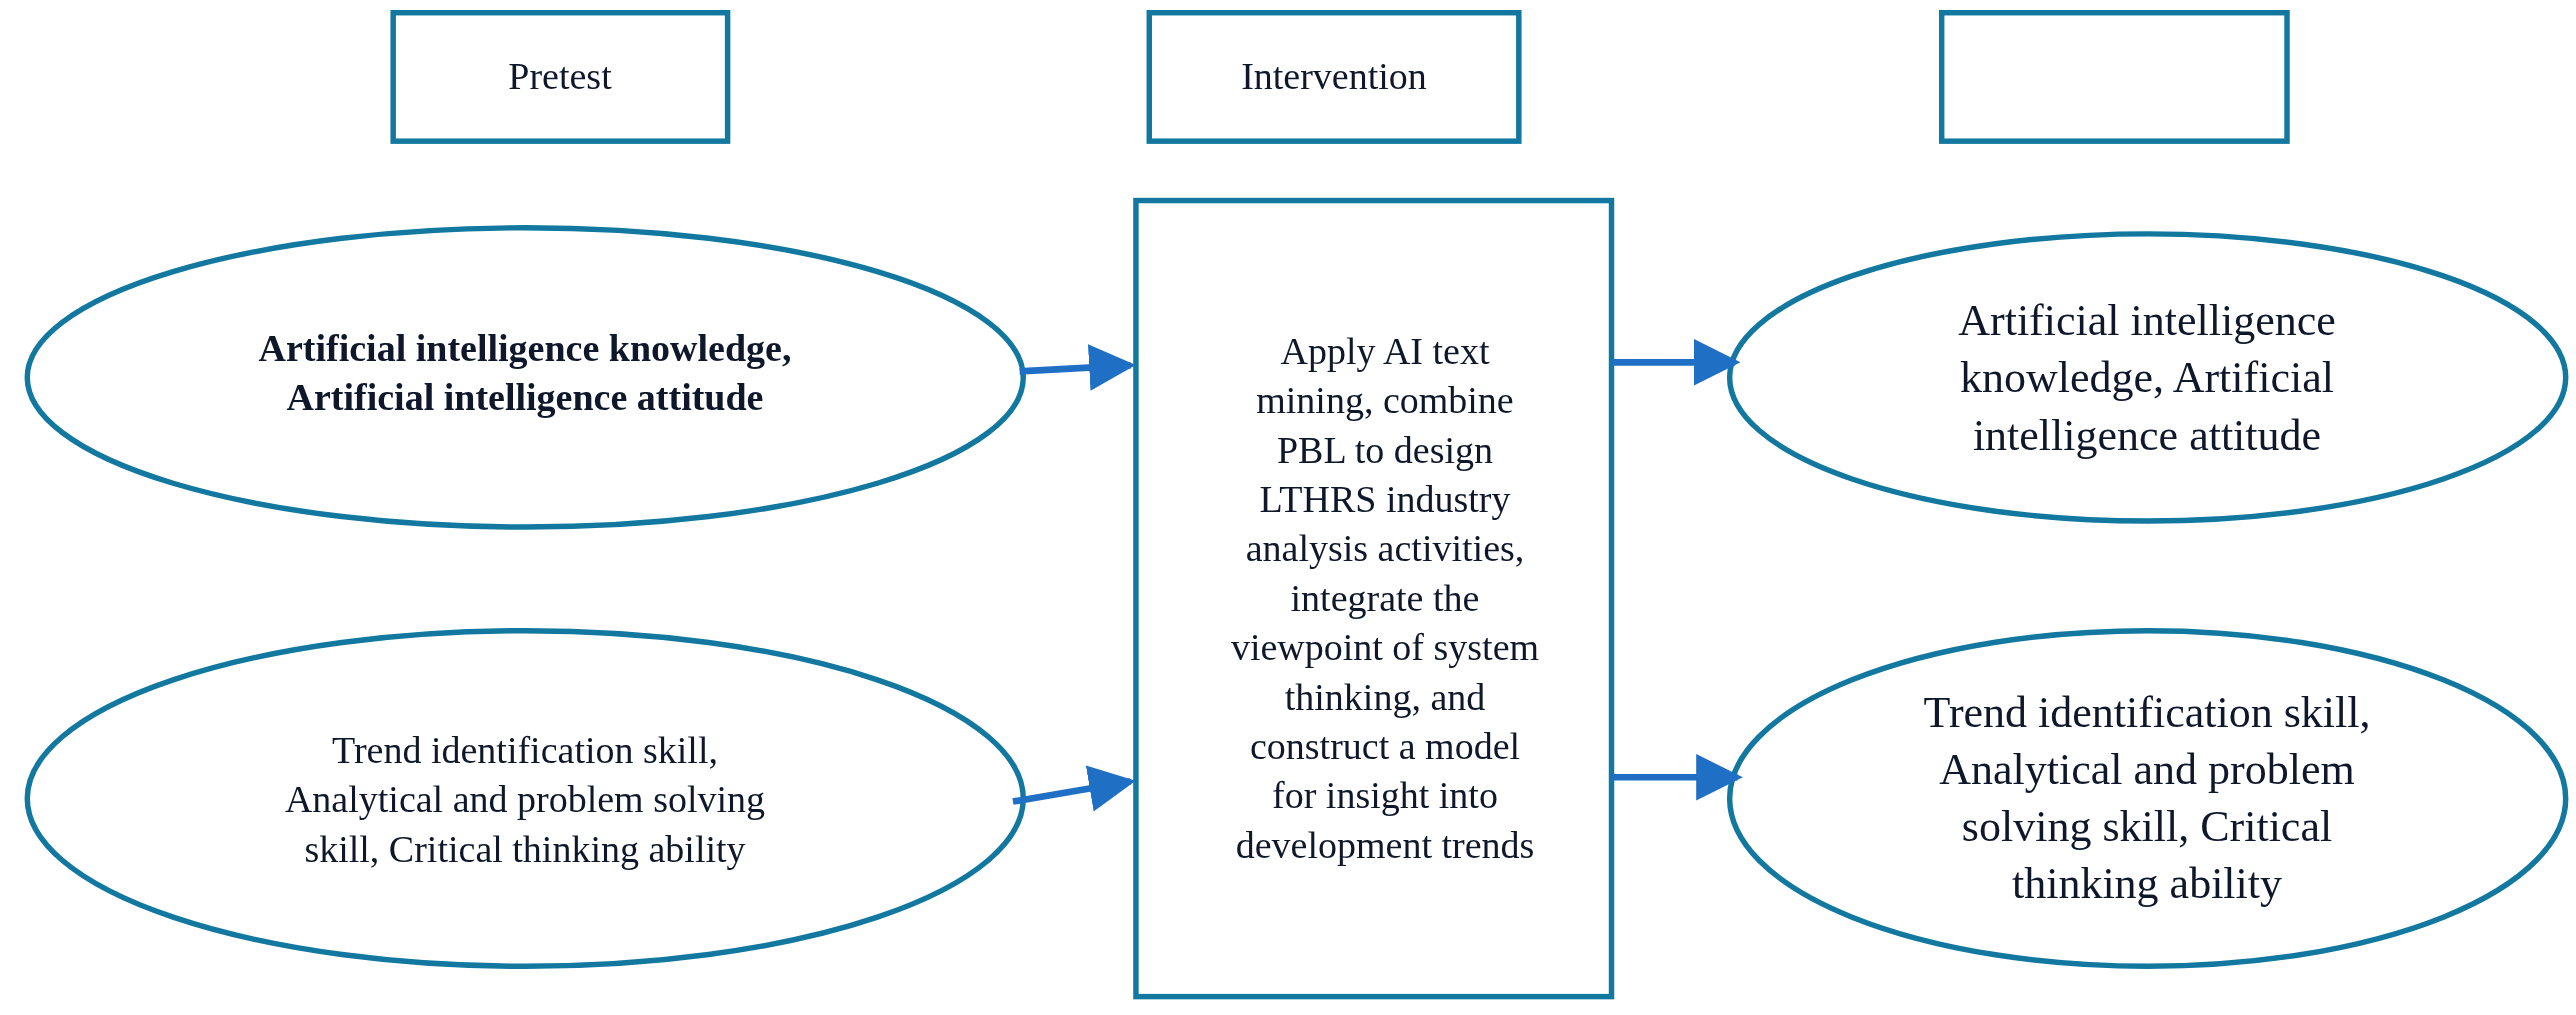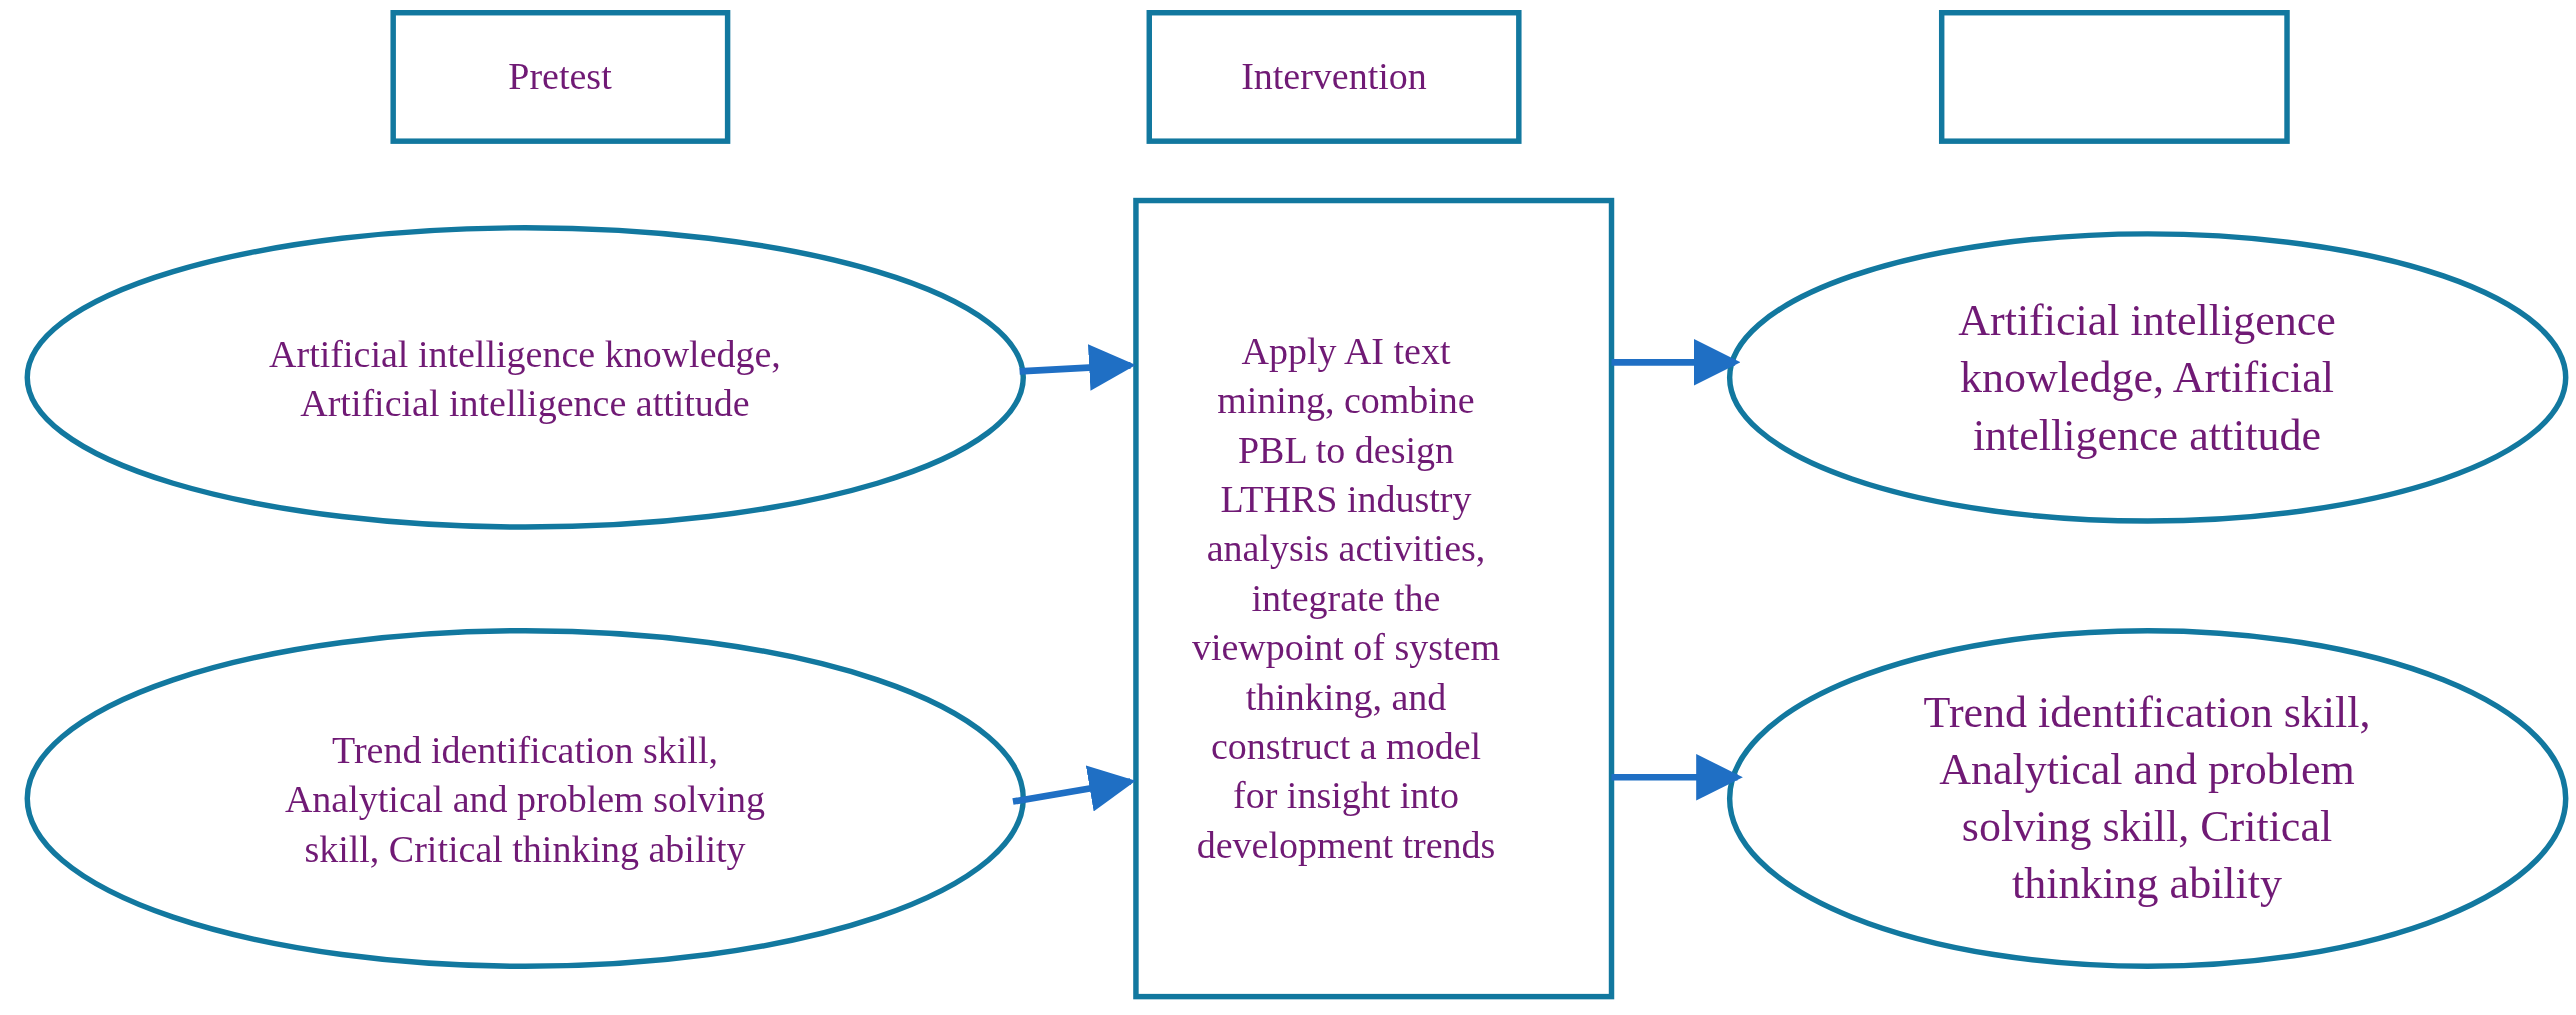--- a/index.html
+++ b/index.html
@@ -19,21 +19,21 @@
   }
   svg#stage {
     position: absolute;
     left: 0;
     top: 0;
     width: 2576px;
     height: 1016px;
   }
   .node-text {
     text-align: center;
-    color: #701a75;
+    color: #0f172a;
     font-family: "Liberation Serif", "DejaVu Serif", serif;
     line-height: 1.30;
     white-space: pre-line;
     pointer-events: none;
   }
   .abs {
     position: absolute;
     display: flex;
     align-items: center;
     justify-content: center;
@@ -95,32 +95,32 @@
 
   <div class="abs" style="left:393px; top:12.7px; width:334px; height:128px;">
     <div class="node-text hdr-label">Pretest</div>
   </div>
 
   <div class="abs" style="left:1149px; top:12.7px; width:370px; height:128px;">
     <div class="node-text hdr-label">Intervention</div>
   </div>
 
 
-  <div class="abs" style="left:106px; top:280px; width:838px; height:198px;">
+  <div class="abs" style="left:106px; top:274px; width:838px; height:198px;font-weight:bold;">
     <div class="node-text ell-label">Artificial intelligence knowledge,
 Artificial intelligence attitude</div>
   </div>
 
   <div class="abs" style="left:106px; top:685px; width:838px; height:230px;">
     <div class="node-text ell-label">Trend identification skill,
 Analytical and problem solving
 skill, Critical thinking ability</div>
   </div>
 
-  <div class="abs" style="left:1119px; top:209px; width:454px; height:779px;">
+  <div class="abs" style="left:1158px; top:209px; width:454px; height:779px;">
     <div class="node-text interv-label">Apply AI text
 mining, combine
 PBL to design
 LTHRS industry
 analysis activities,
 integrate the
 viewpoint of system
 thinking, and
 construct a model
 for insight into

